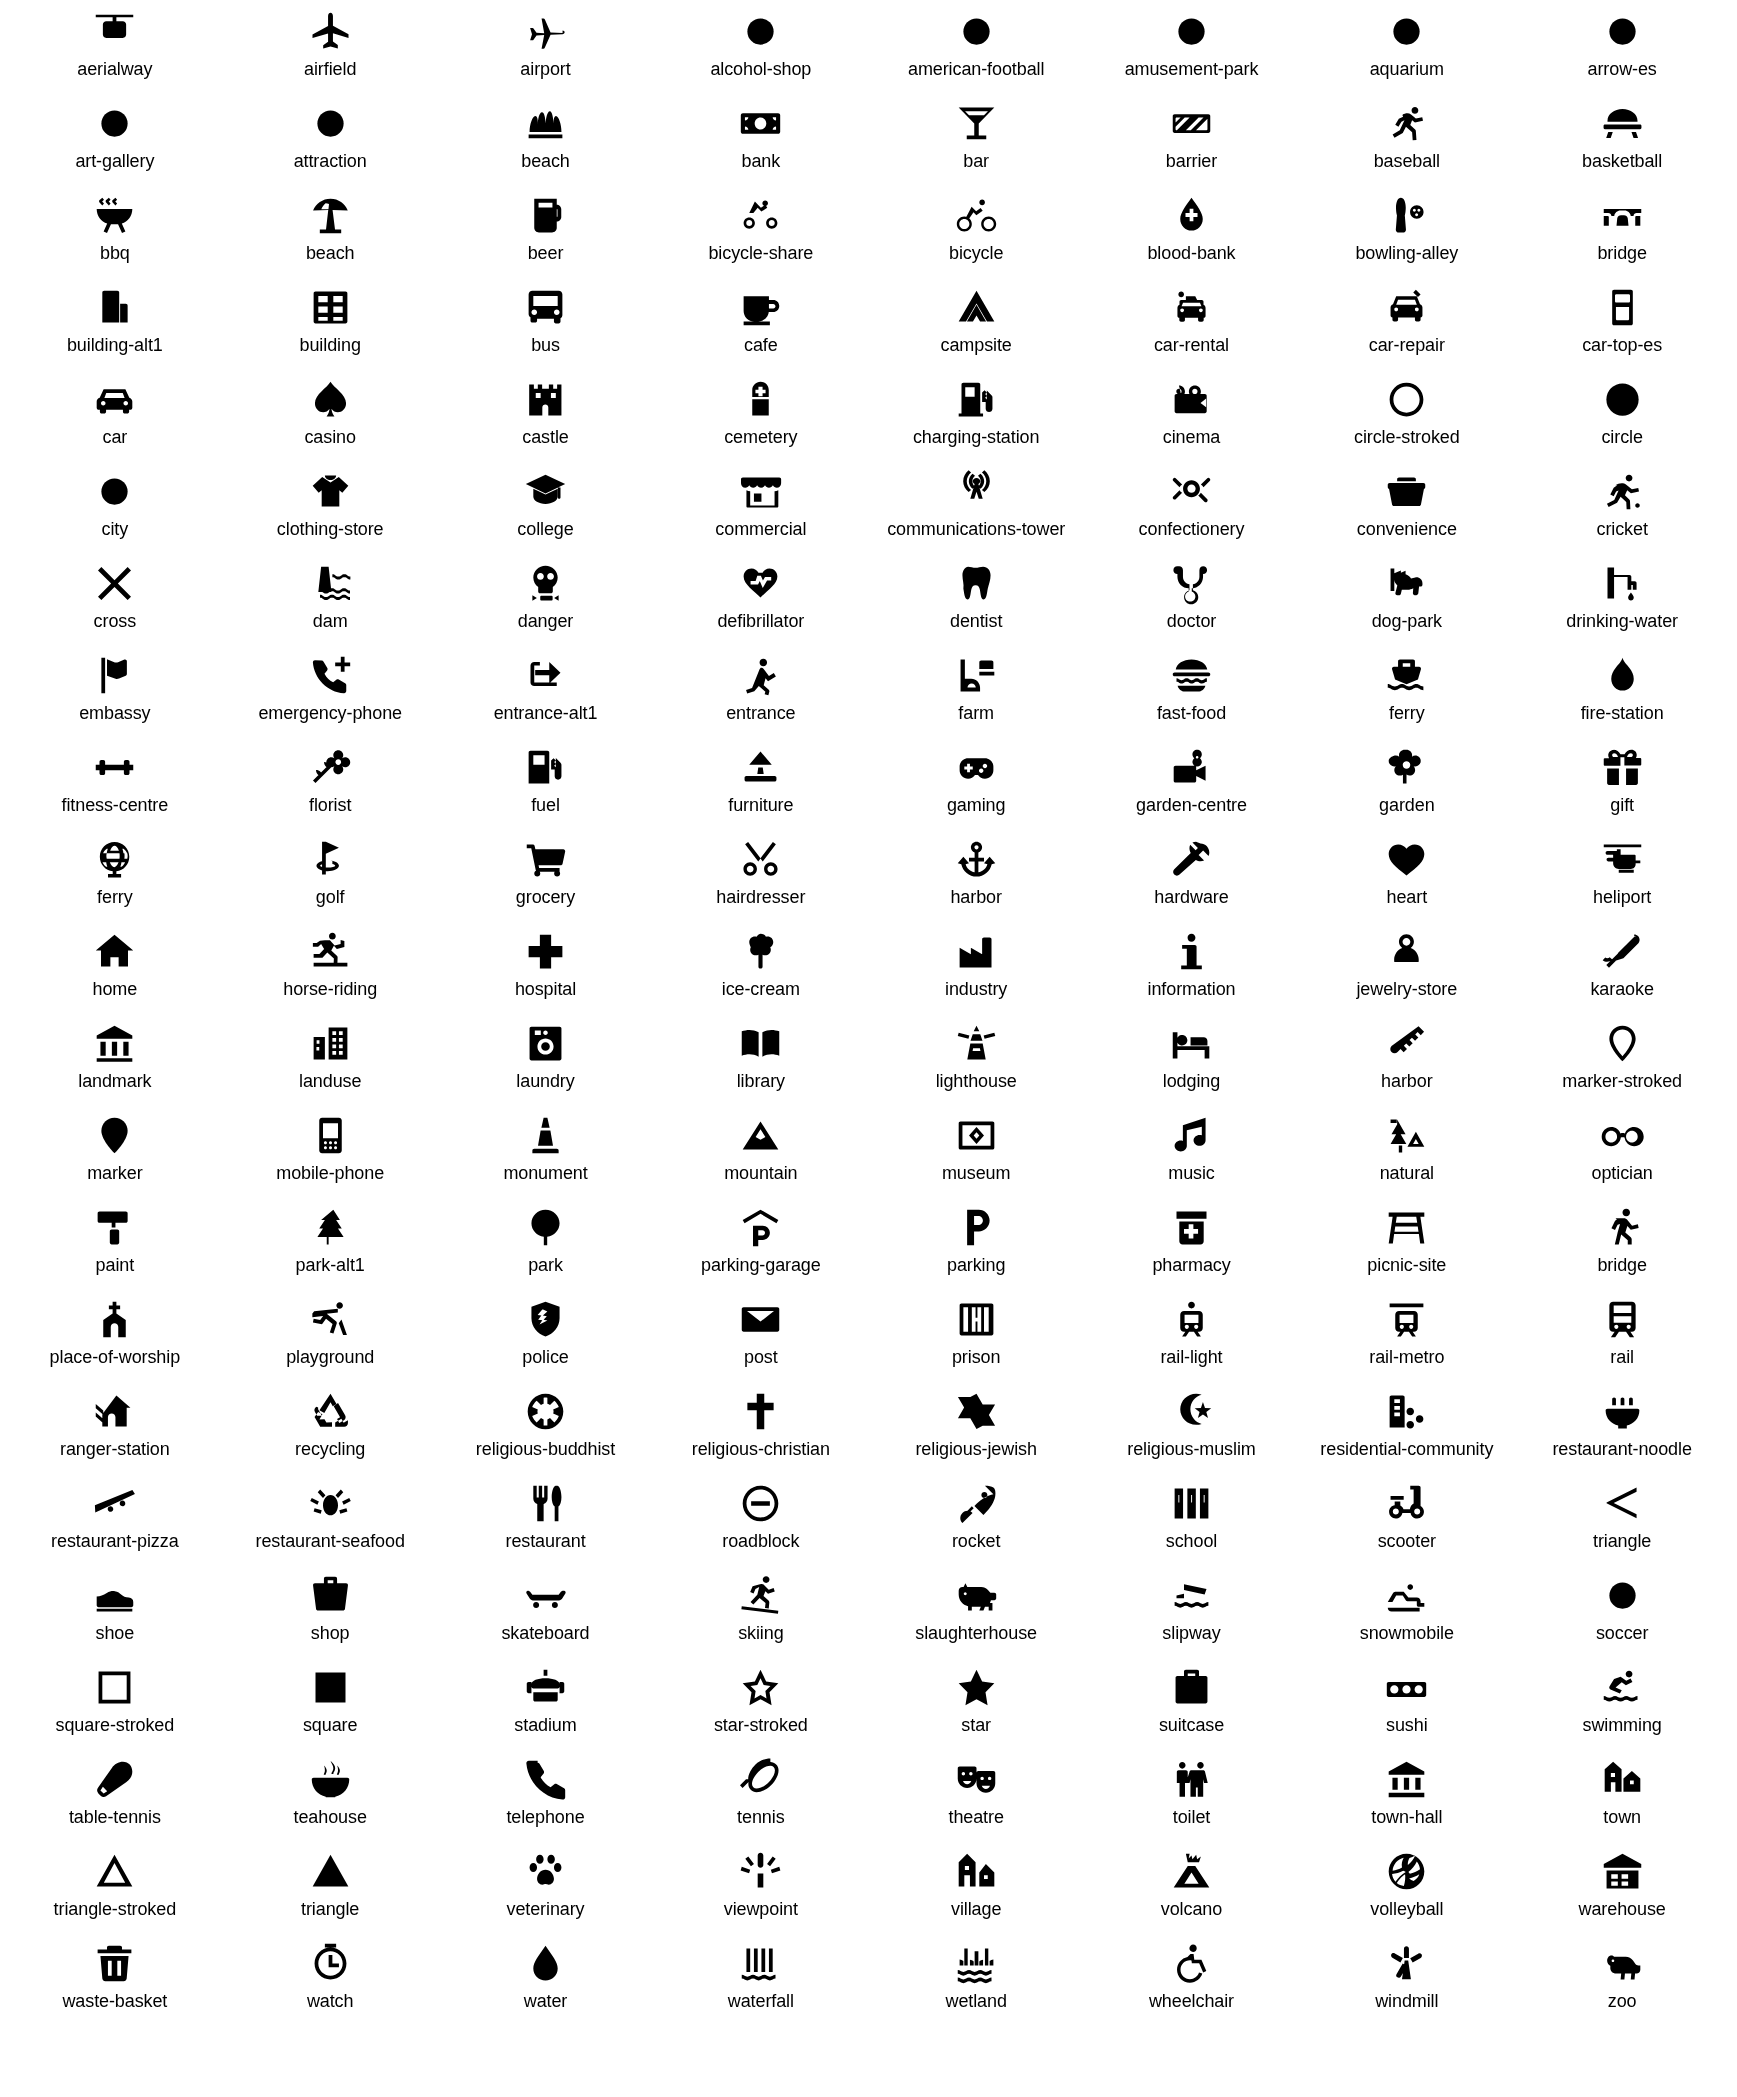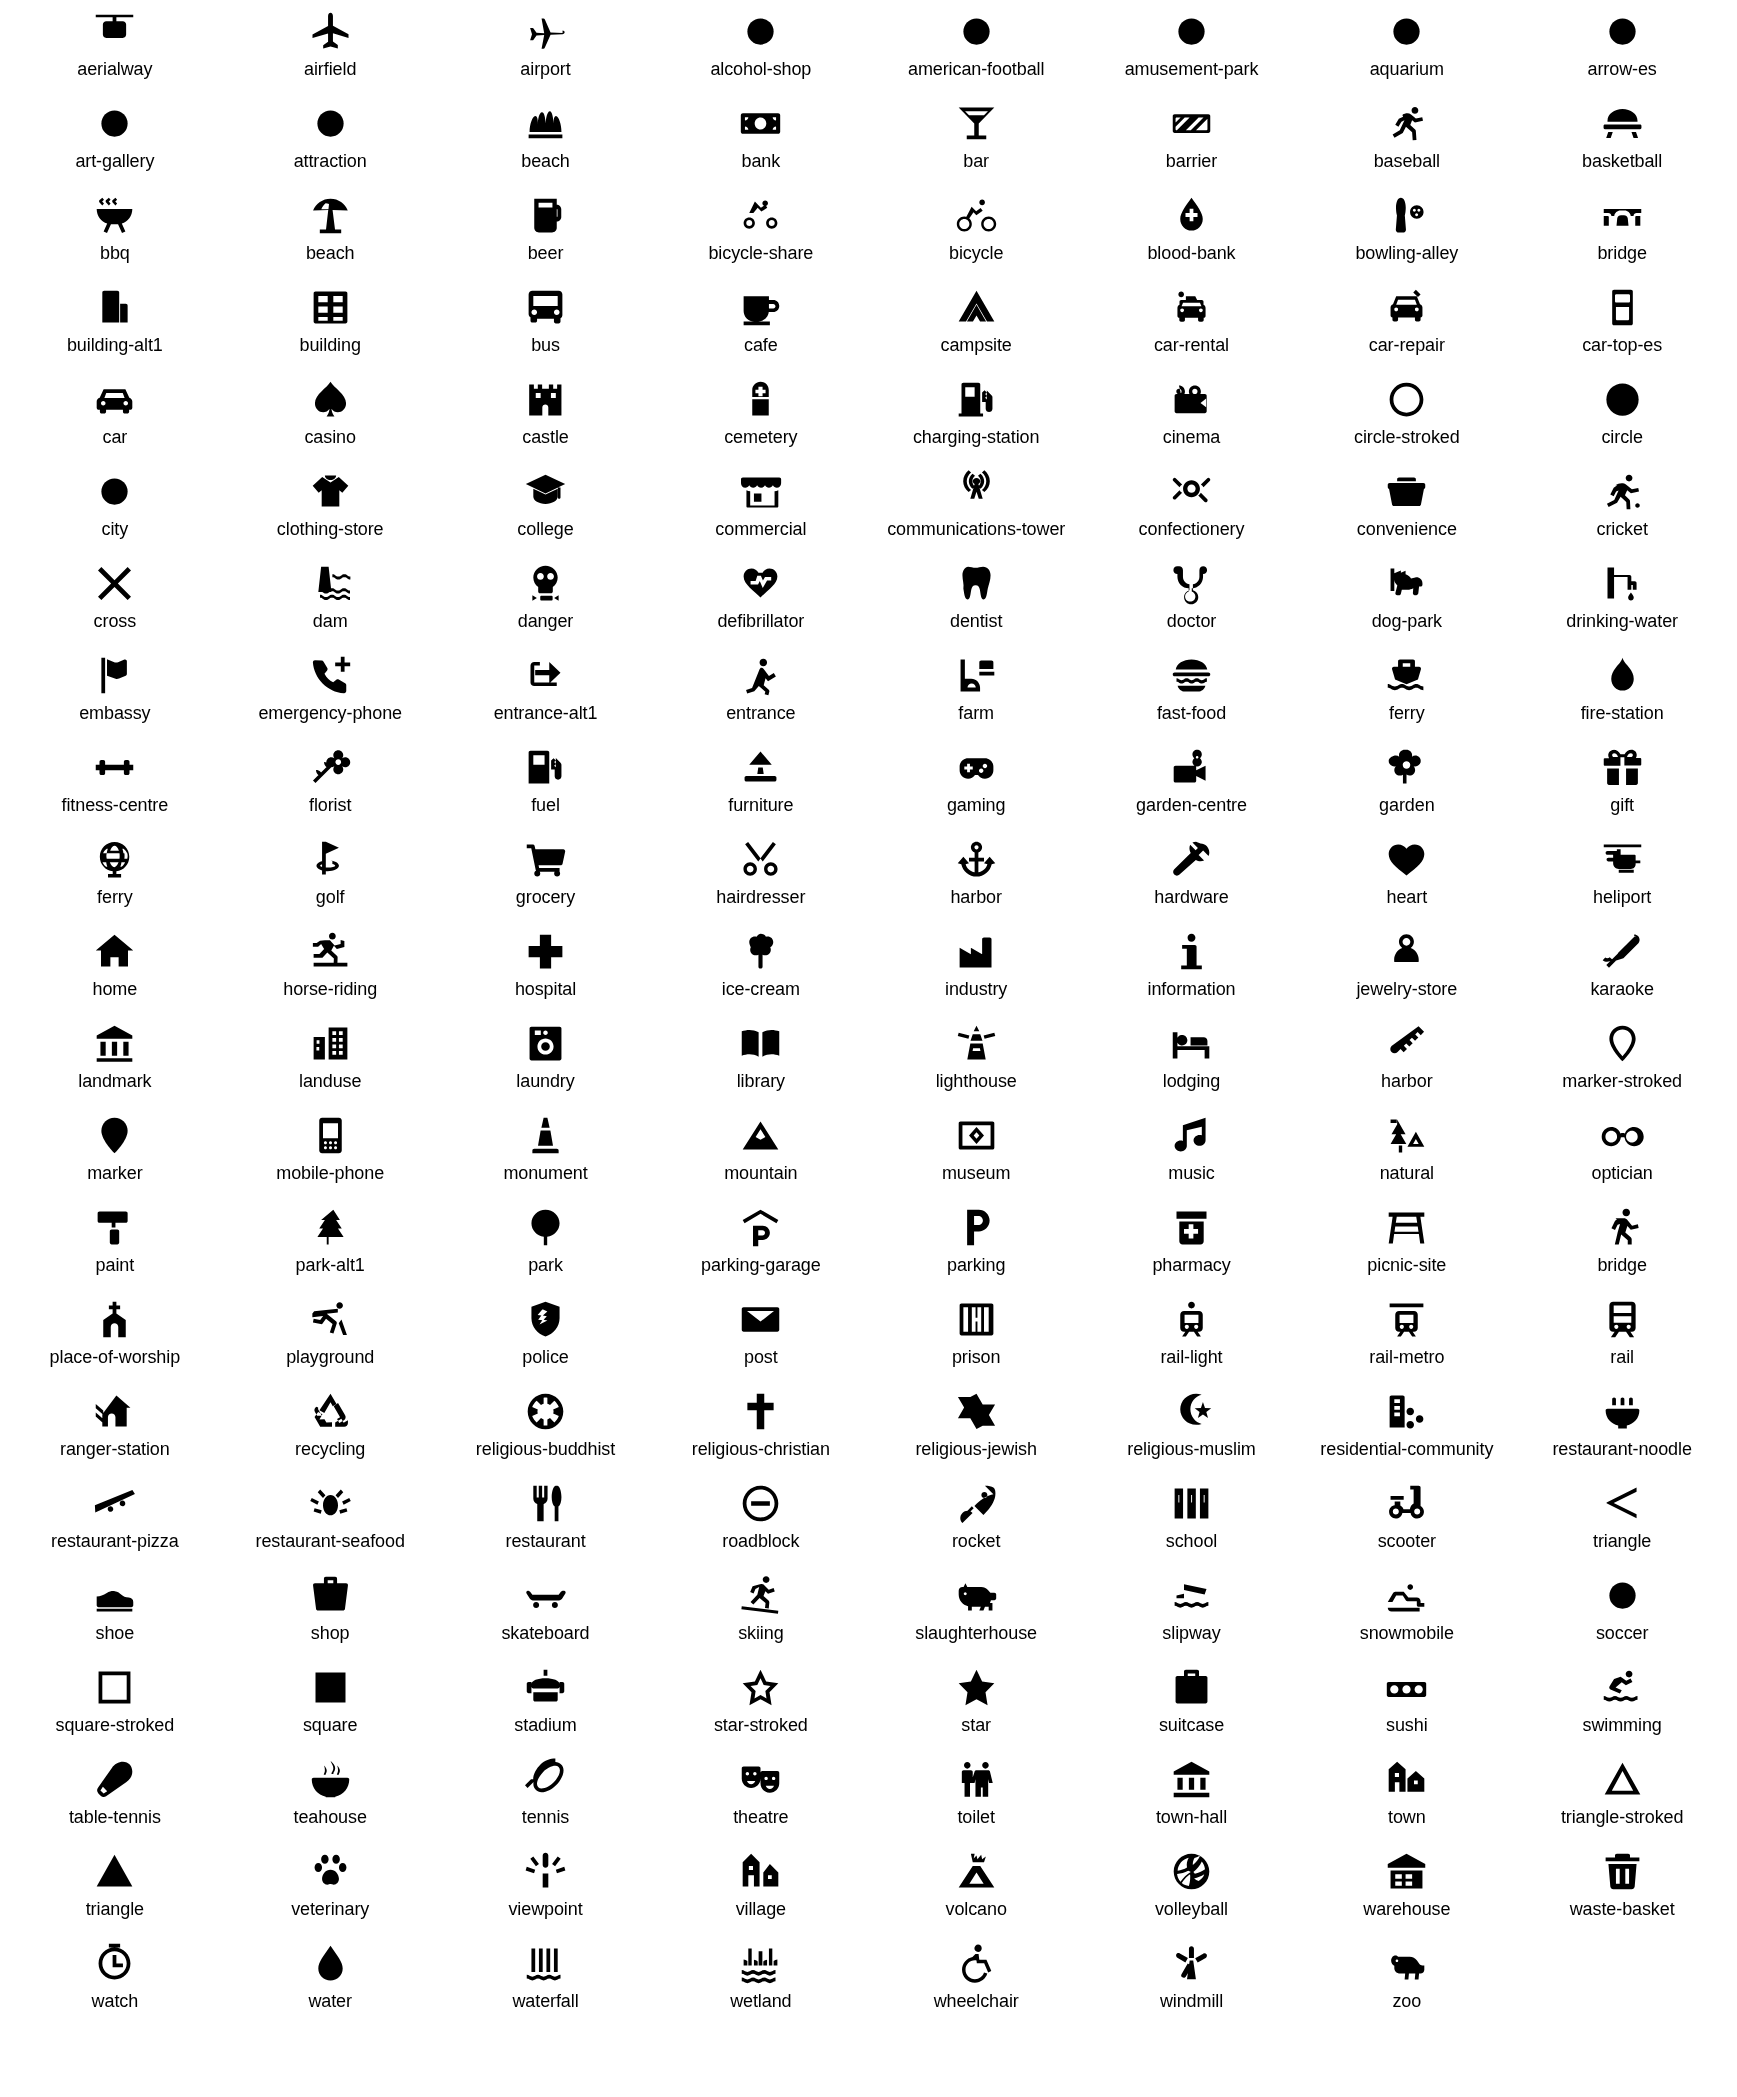--- a/index.html
+++ b/index.html
@@ -1281,20 +1281,28 @@
       <div class="glyph">
         <svg viewBox="0 0 24 24" xmlns="http://www.w3.org/2000/svg">
           <path d="M12 2.5c1.5 1.5 2.5 2.5 2.5 4s-1 2-1 3h-1c0-1 1-1.5 1-3s-1-2.5-1.5-4zM8.5 5c1 1 1.5 1.8 1.5 2.8s-.6 1.5-.6 2.2h-1c0-.7.6-1.2.6-2.2S9 6.2 8.5 5zm7 0c1 1 1.5 1.8 1.5 2.8s-.6 1.5-.6 2.2h-1c0-.7.6-1.2.6-2.2S16 6.2 15.5 5zM3 11.5h18c.6 0 1 .4 1 1 0 4.5-3.2 8.3-7.5 9.2v.3h-5v-.3C5.2 20.8 2 17 2 12.5c0-.6.4-1 1-1z" transform="translate(0,-0.5)"></path>
         </svg>
       </div>
       <div class="caption">teahouse</div>
     </div>
     <div class="cell">
       <div class="glyph">
         <svg viewBox="0 0 24 24" xmlns="http://www.w3.org/2000/svg">
+          <path d="M7.3 3c.4 0 .8.2 1 .6l2.3 3.9c.2.4.2.9-.1 1.3l-1.6 2c1.2 2.3 3 4.1 5.3 5.3l2-1.6c.4-.3.9-.3 1.3-.1l3.9 2.3c.4.2.6.6.6 1v3.7c0 .8-.7 1.4-1.5 1.3C10.5 21.9 2.1 13.5 1.3 3.5 1.2 2.7 1.8 2 2.6 2h4.7z" transform="translate(0.5,0)"></path>
+        </svg>
+      </div>
+      <div class="caption">telephone</div>
+    </div>
+    <div class="cell">
+      <div class="glyph">
+        <svg viewBox="0 0 24 24" xmlns="http://www.w3.org/2000/svg">
           <path d="M17.5 2.5c2.5 0 4.5 2 4.5 4.5 0 2.8-1.7 5.8-4 8.1s-5.3 4-8.1 4c-2.5 0-4.5-2-4.5-4.5 0-.4 0-.8.1-1.2l-3.3 3.3-1.4-1.4 3.3-3.3c.4 0 .8-.1 1.2-.1 0-2.8 1.7-5.8 4-8.1s5.4-3.3 8.2-3.3zm0 2c-2.2 0-4.8 1.4-6.7 3.4S7.4 12.3 7.4 14.5c0 1.4 1.1 2.5 2.5 2.5 2.2 0 4.8-1.4 6.7-3.4s3.4-4.4 3.4-6.6c0-1.4-1.1-2.5-2.5-2.5z" transform="scale(0.97) translate(0.3,0.3)"></path>
         </svg>
       </div>
       <div class="caption">tennis</div>
     </div>
     <div class="cell">
       <div class="glyph">
         <svg viewBox="0 0 24 24" xmlns="http://www.w3.org/2000/svg">
           <path d="M3 5h8c.6 0 1 .4 1 1v5.5c0 2.8-2.2 5-5 5s-5-2.2-5-5V6c0-.6.4-1 1-1zm2 3c-.5 0-.9.4-.9.9s.4.9.9.9.9-.4.9-.9S5.5 8 5 8zm4 0c-.5 0-.9.4-.9.9s.4.9.9.9.9-.4.9-.9S9.5 8 9 8zm-4.2 4.8c.3 1 1.2 1.7 2.2 1.7s1.9-.7 2.2-1.7H4.8zM13 7.5h8c.6 0 1 .4 1 1V14c0 2.8-2.2 5-5 5s-5-2.2-5-5V8.5c0-.6.4-1 1-1zm2 3c-.5 0-.9.4-.9.9s.4.9.9.9.9-.4.9-.9-.4-.9-.9-.9zm4 0c-.5 0-.9.4-.9.9s.4.9.9.9.9-.4.9-.9-.4-.9-.9-.9zm-4.2 4.8c.3 1 1.2 1.7 2.2 1.7s1.9-.7 2.2-1.7h-4.4z"></path>
         </svg>

